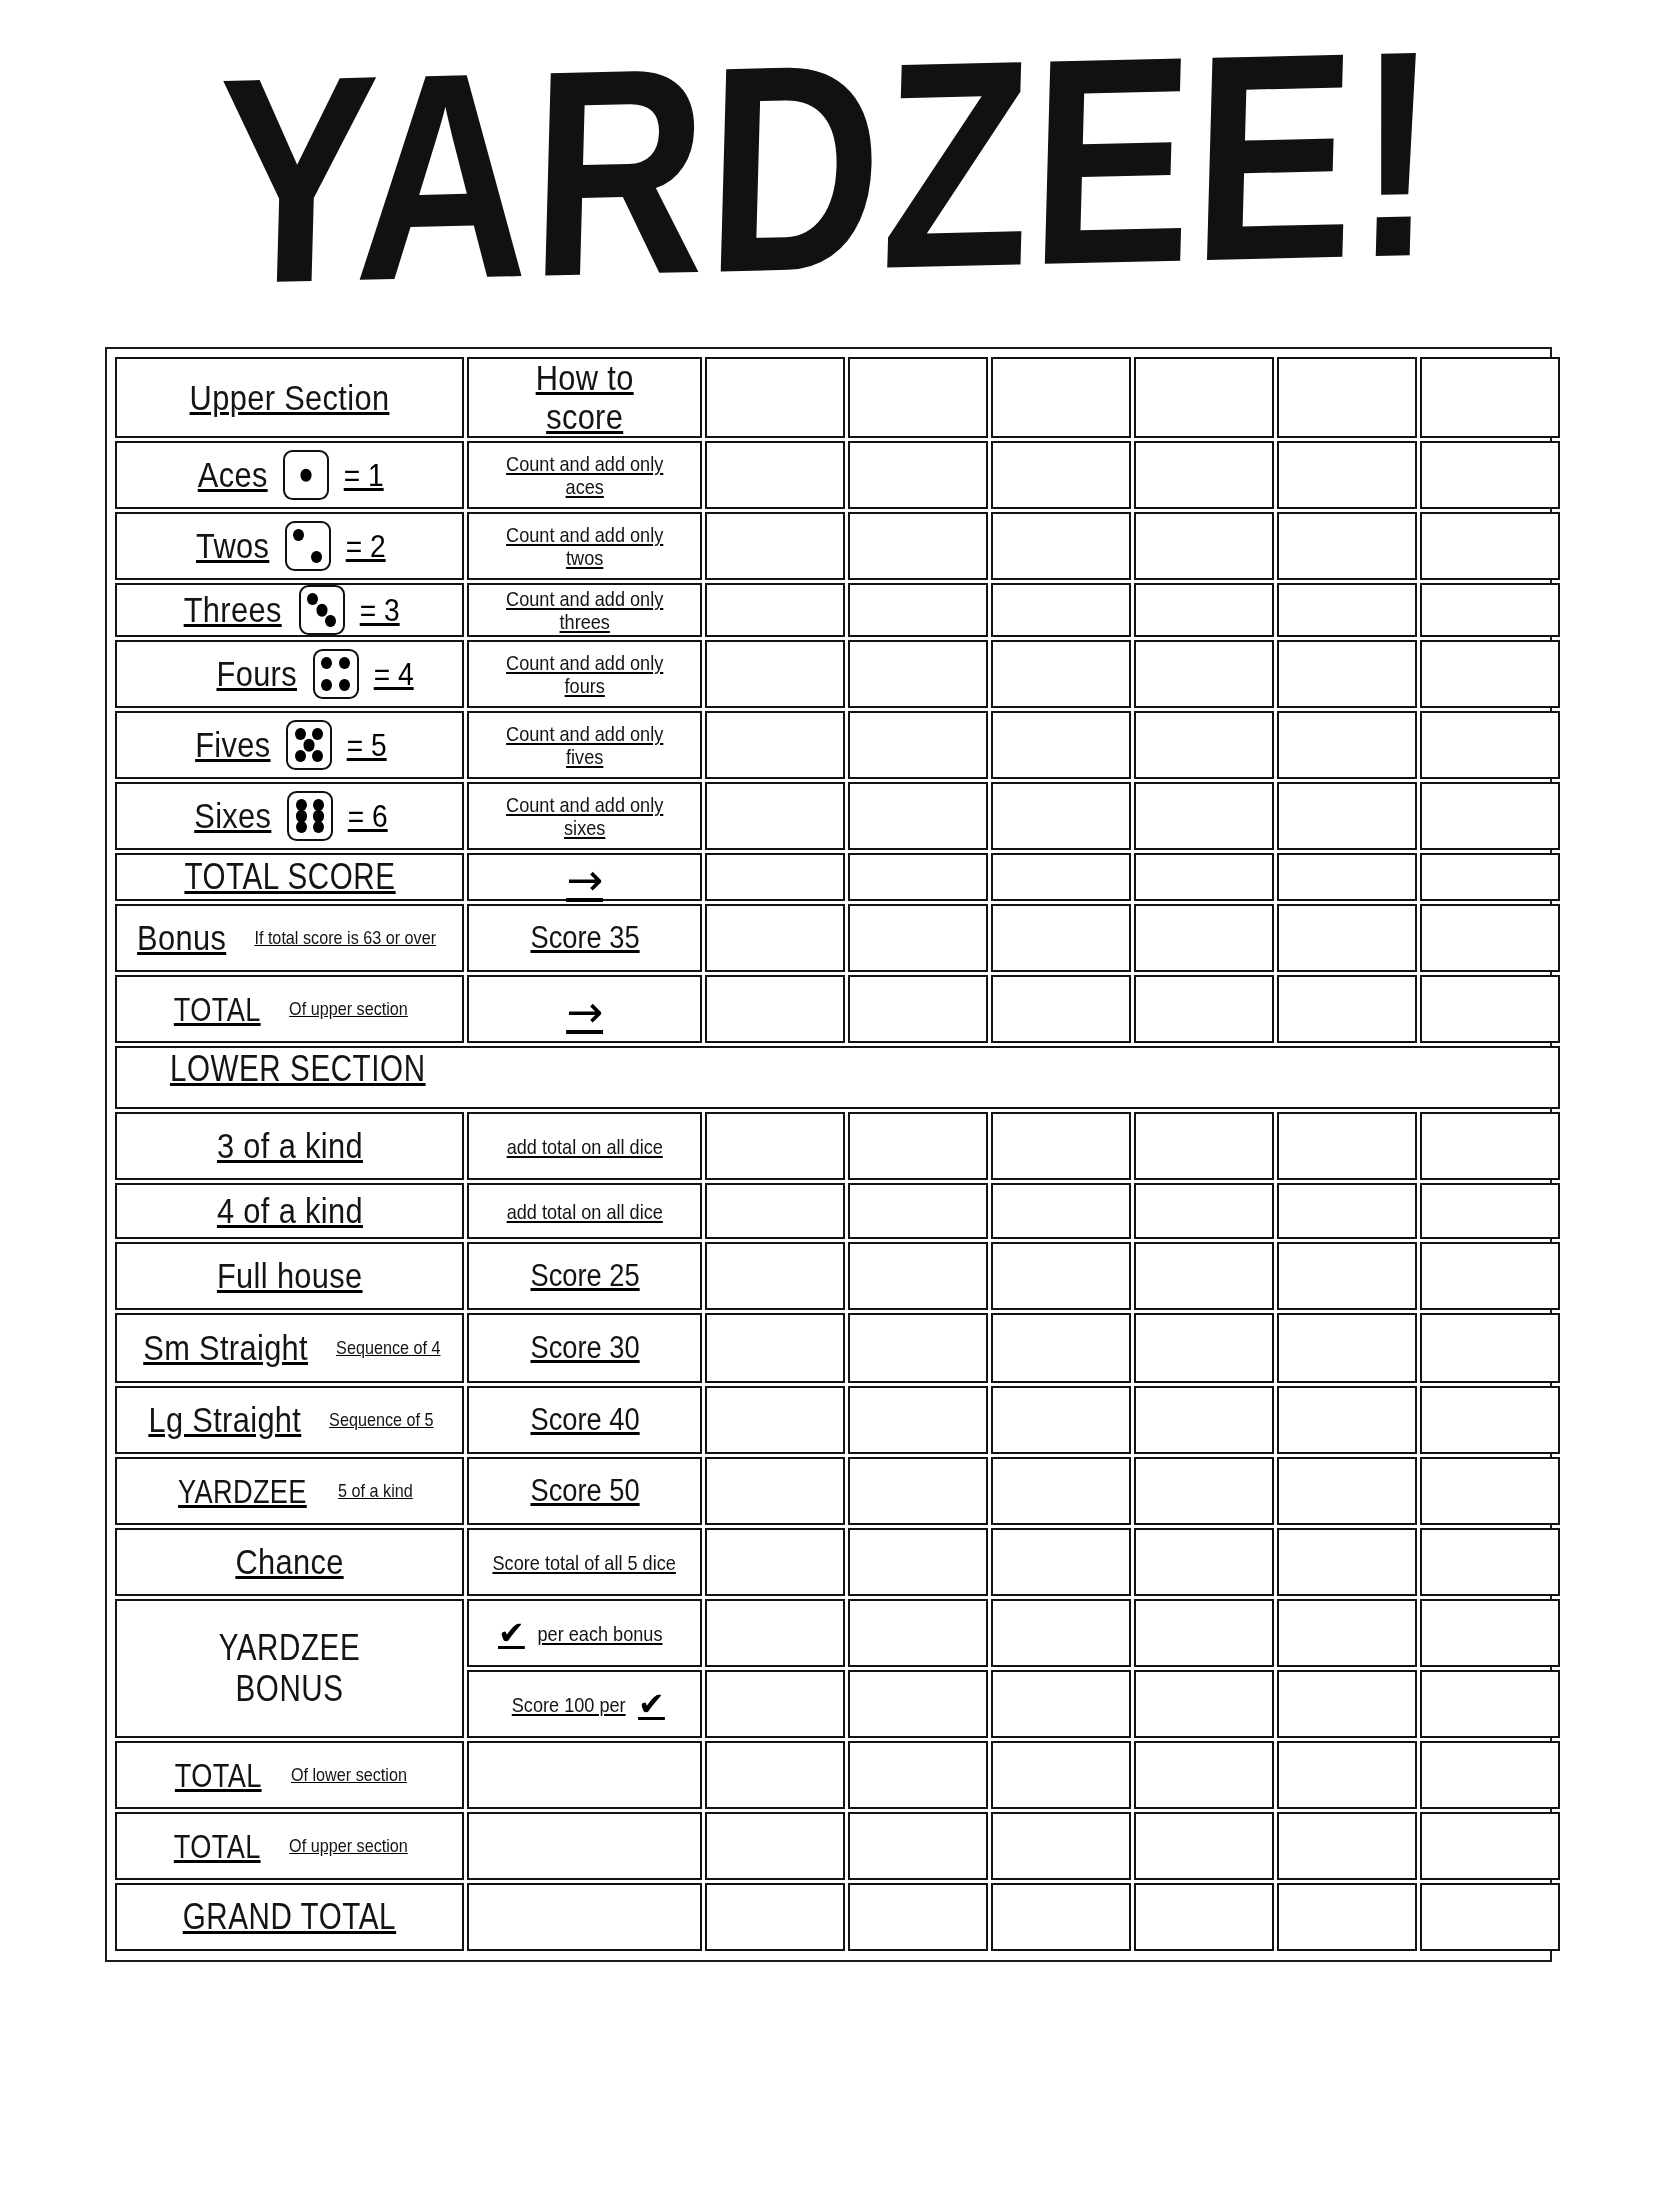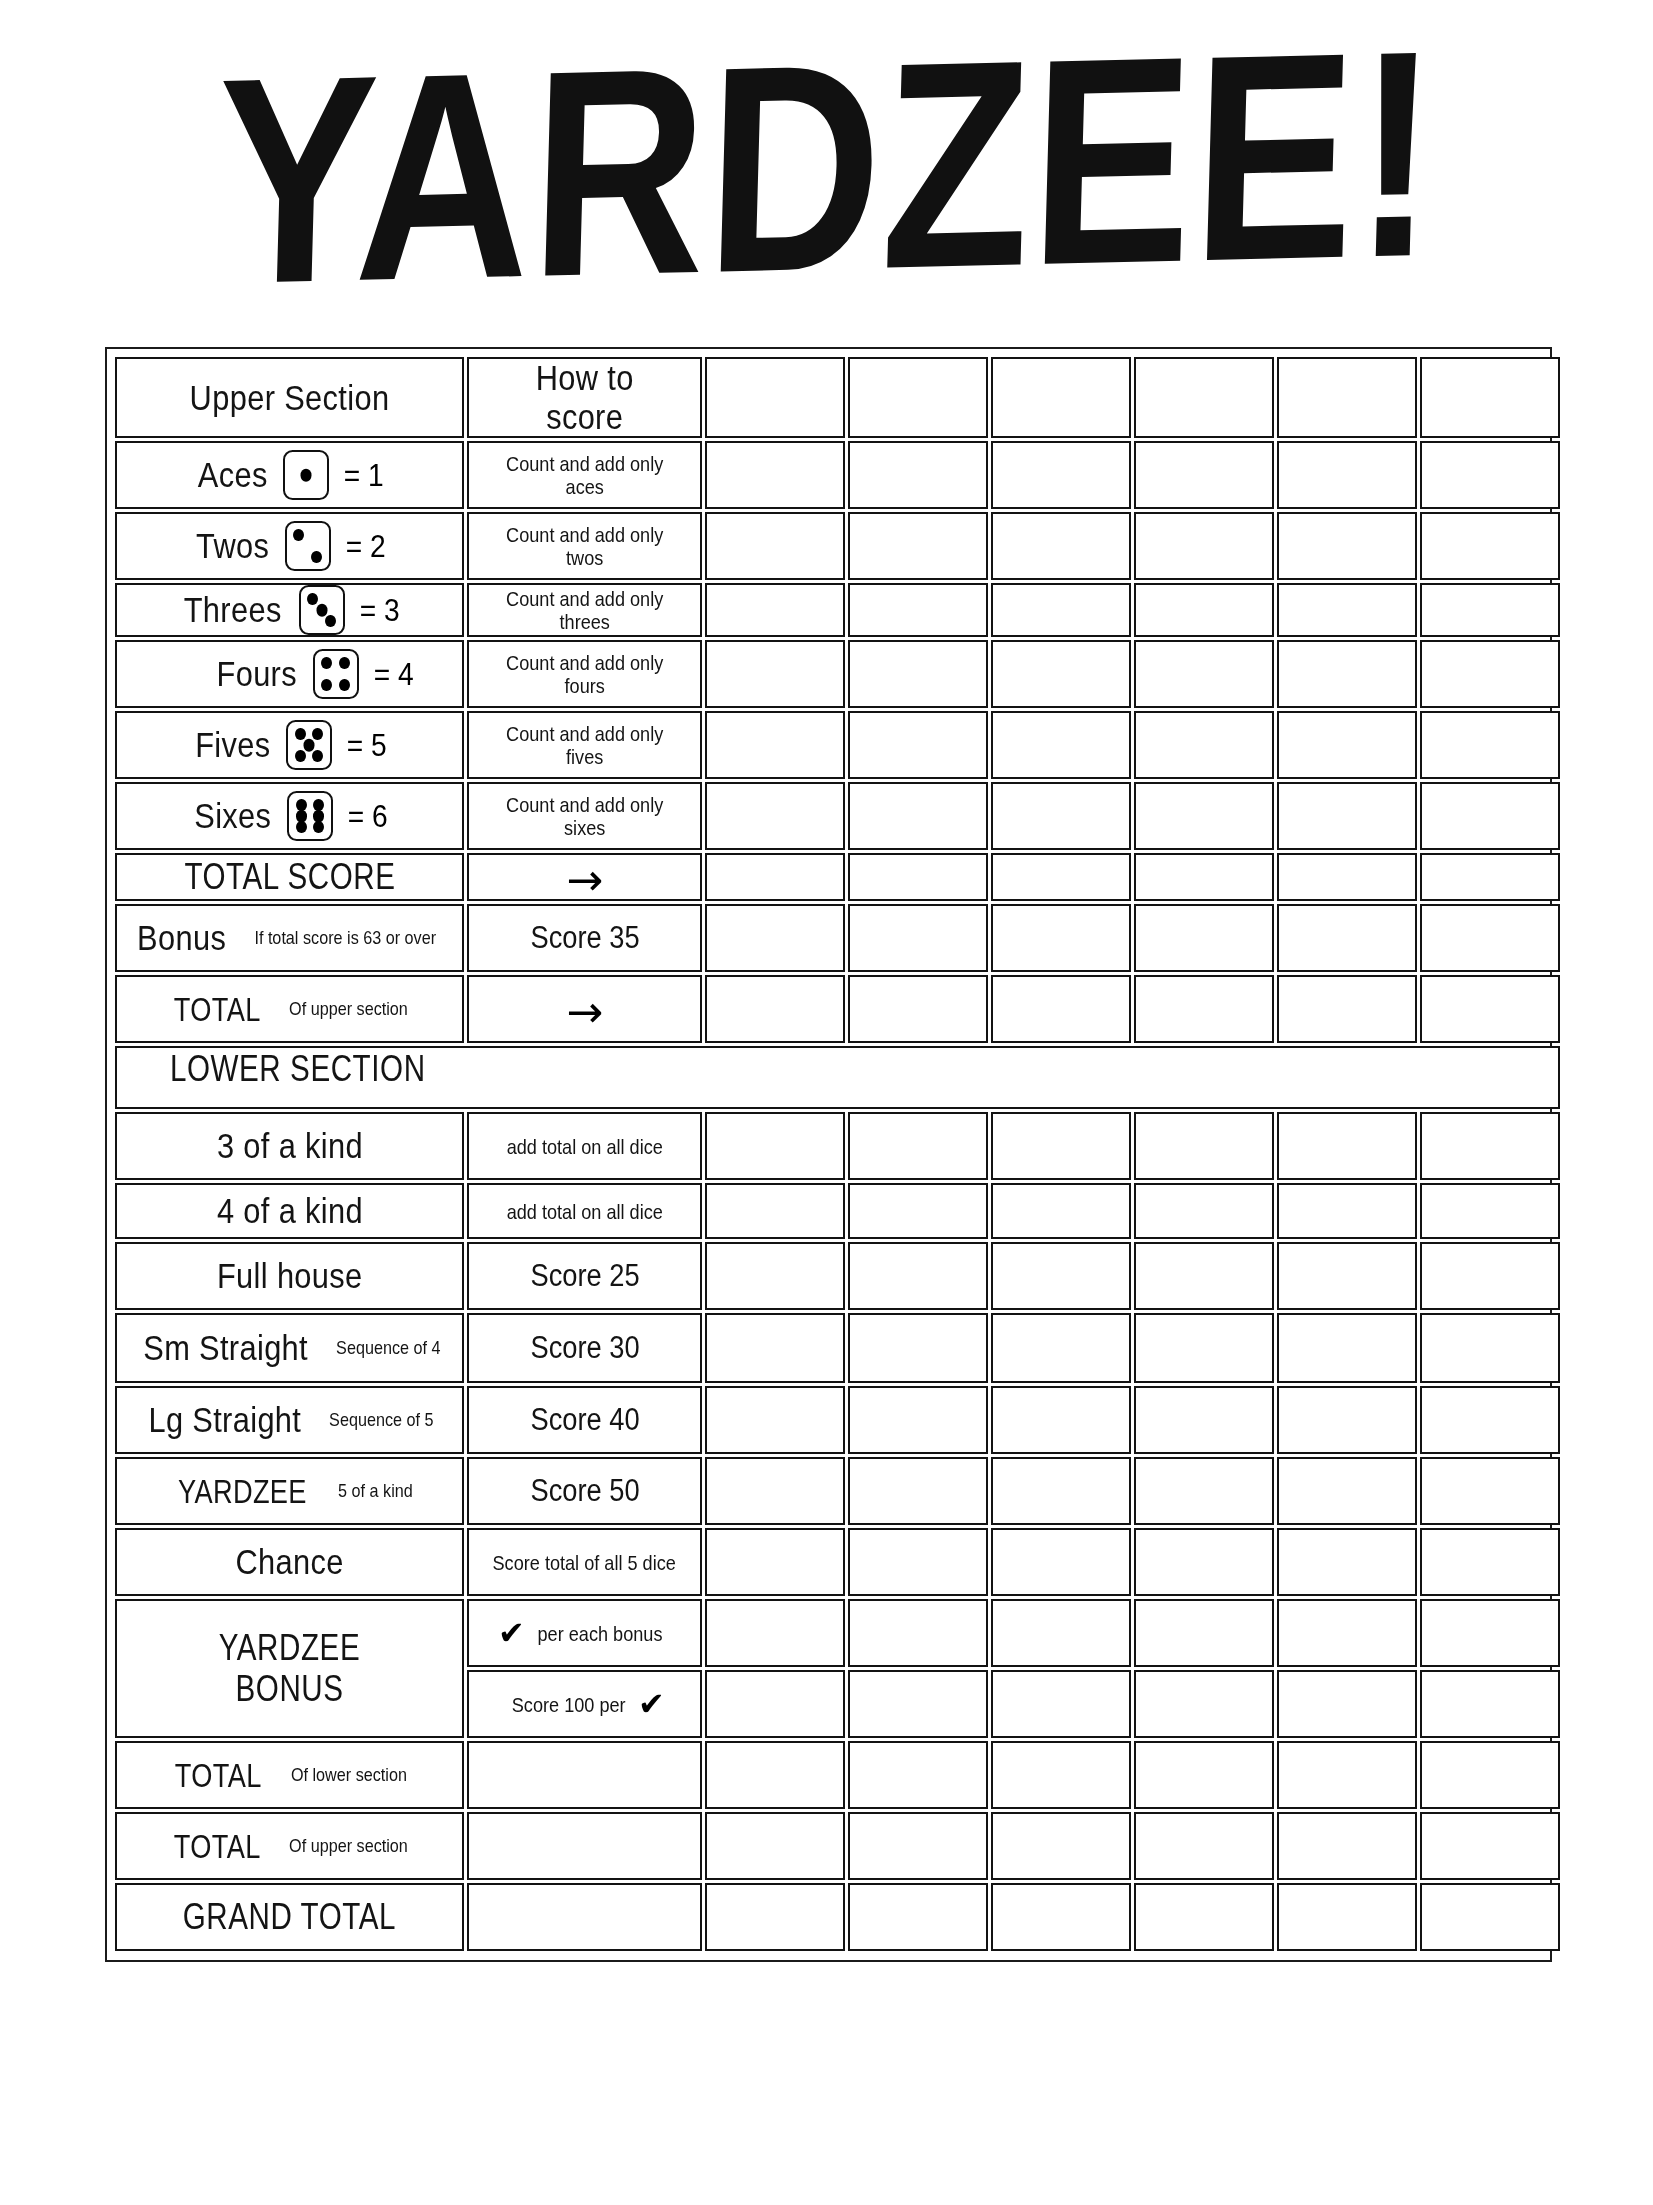--- a/index.html
+++ b/index.html
@@ -46,20 +46,21 @@
     border: 2.9px solid #1b1b1b;
     background: #fff;
     padding: 5.1px 4.4px 5.9px 5.1px;
   }
 
   table.card {
     width: 100%;
     border-collapse: separate;
     border-spacing: 3.7px 3.7px;
     table-layout: fixed;
+    text-decoration: underline;
   }
   table.card td {
     border: 2.2px solid #131313;
     background: #fff;
     vertical-align: middle;
     padding: 0;
     position: relative;
   }
 
   

